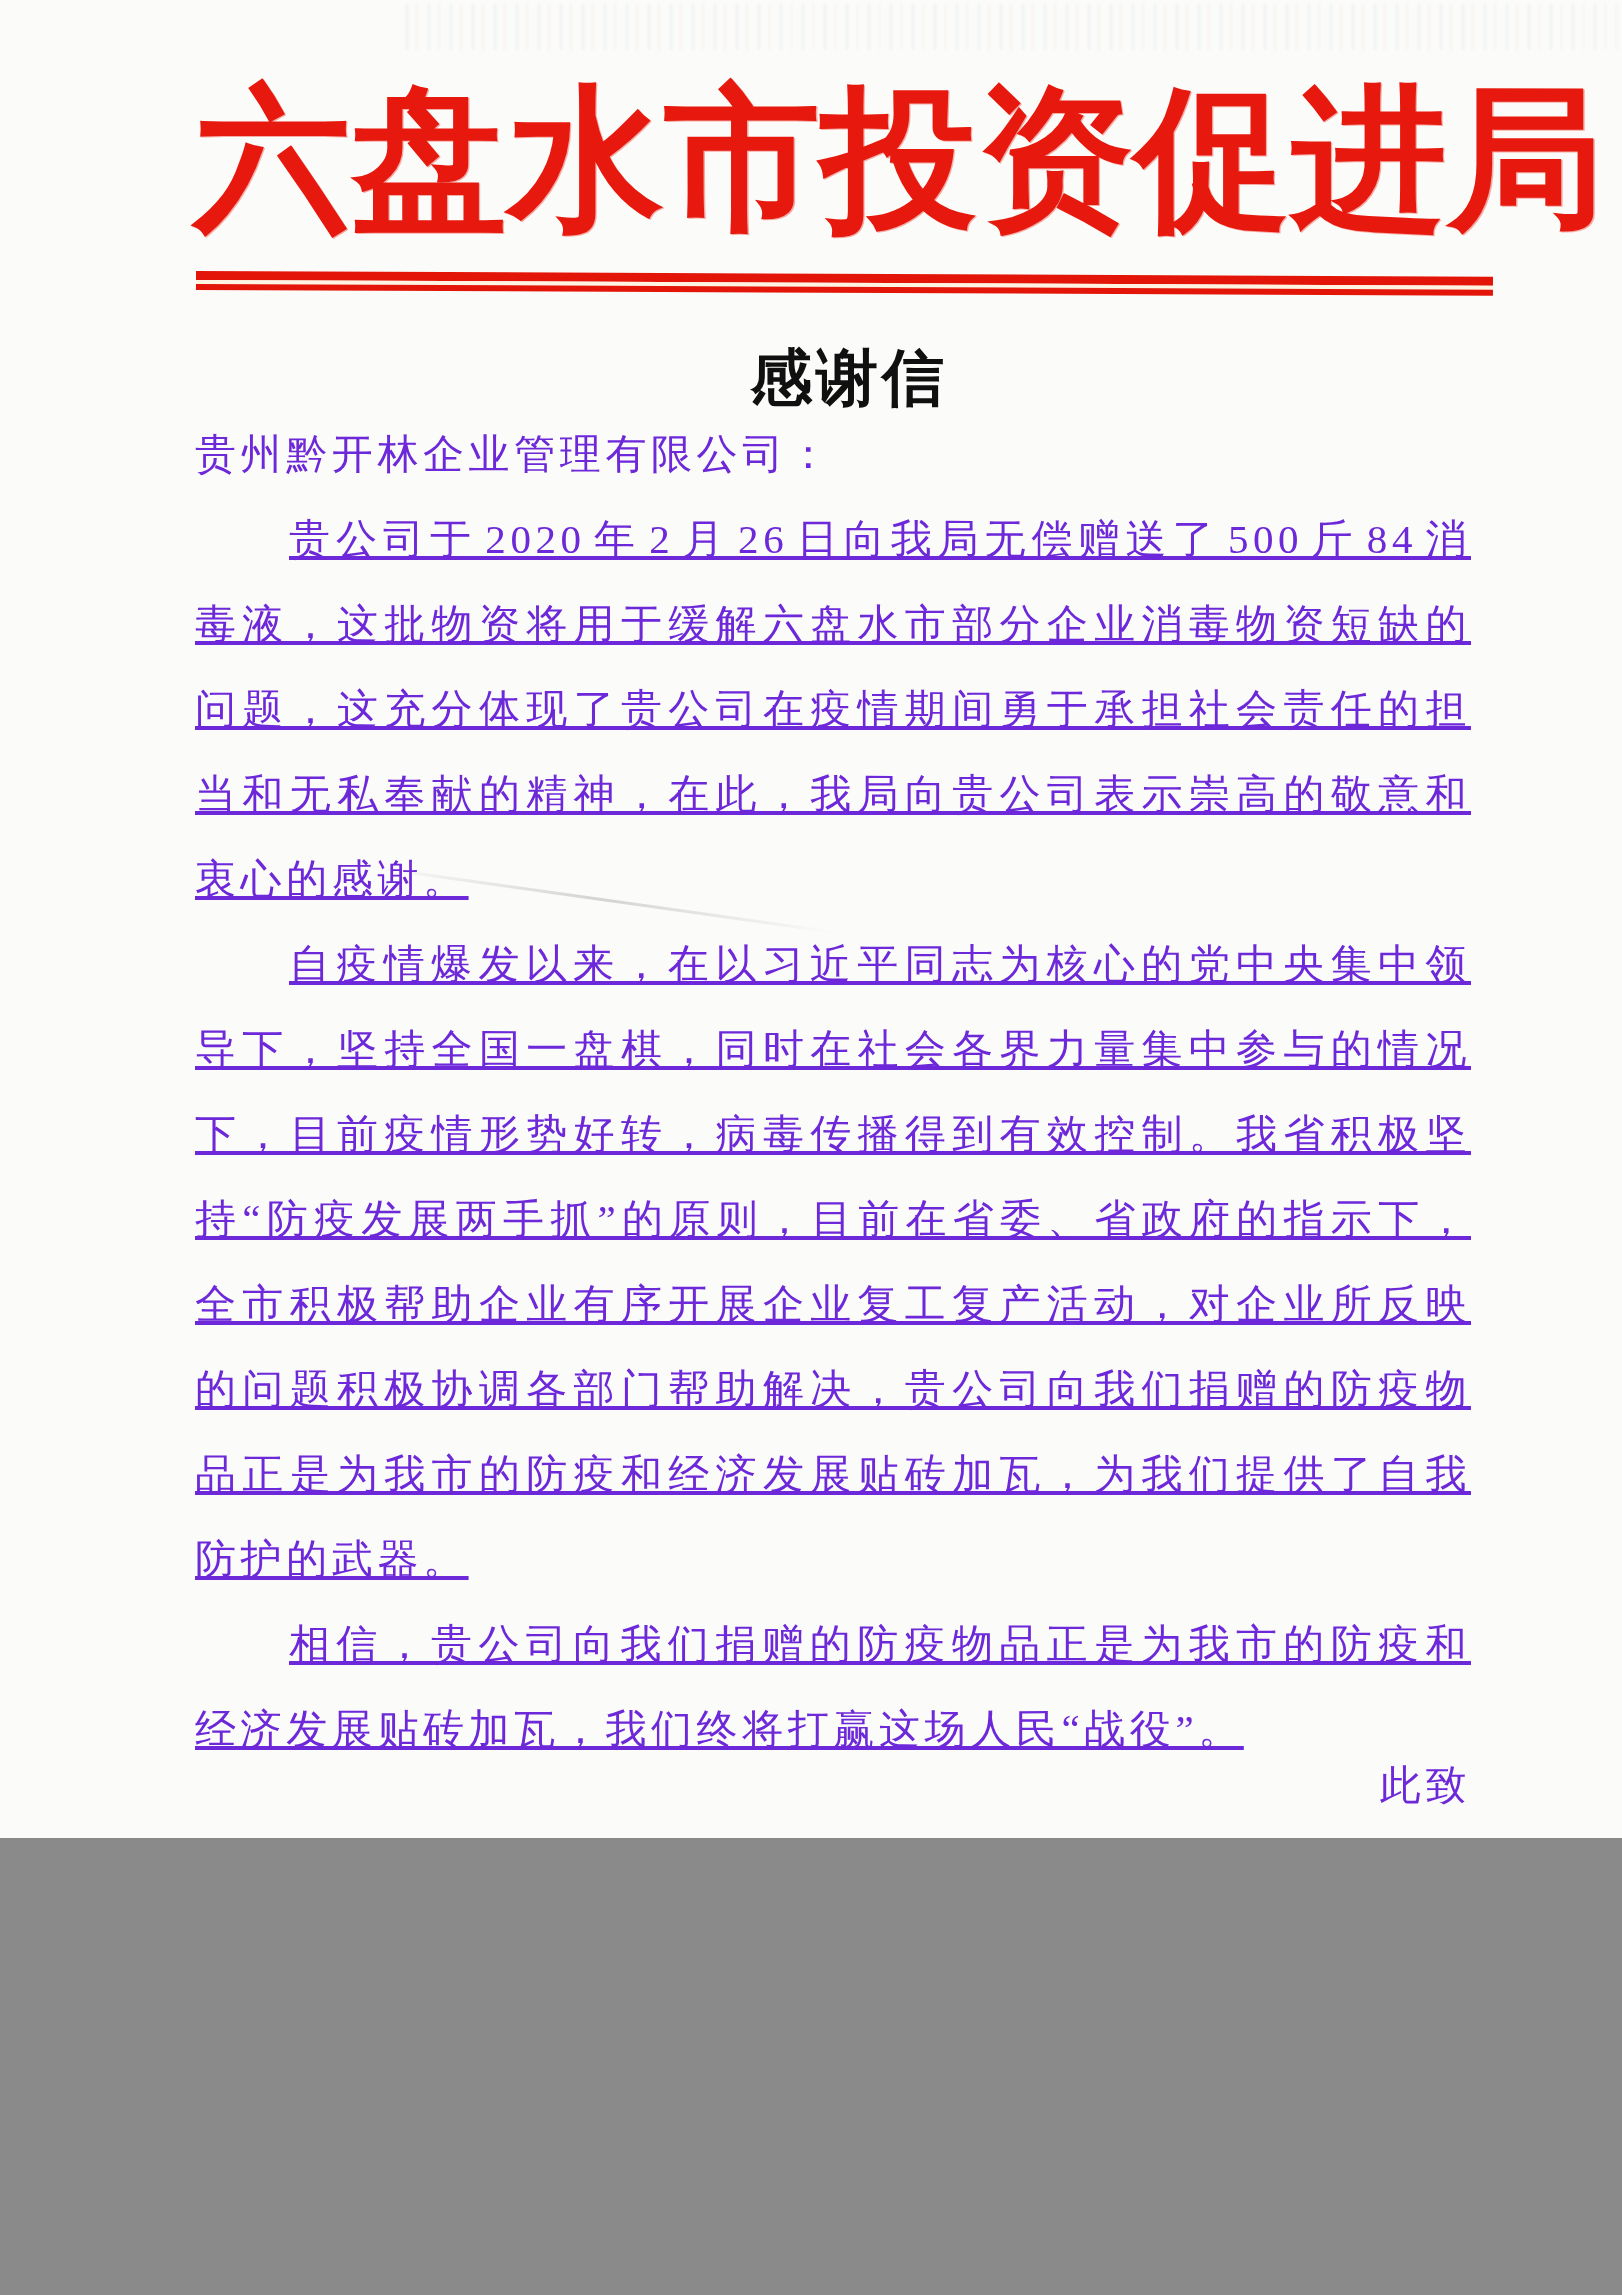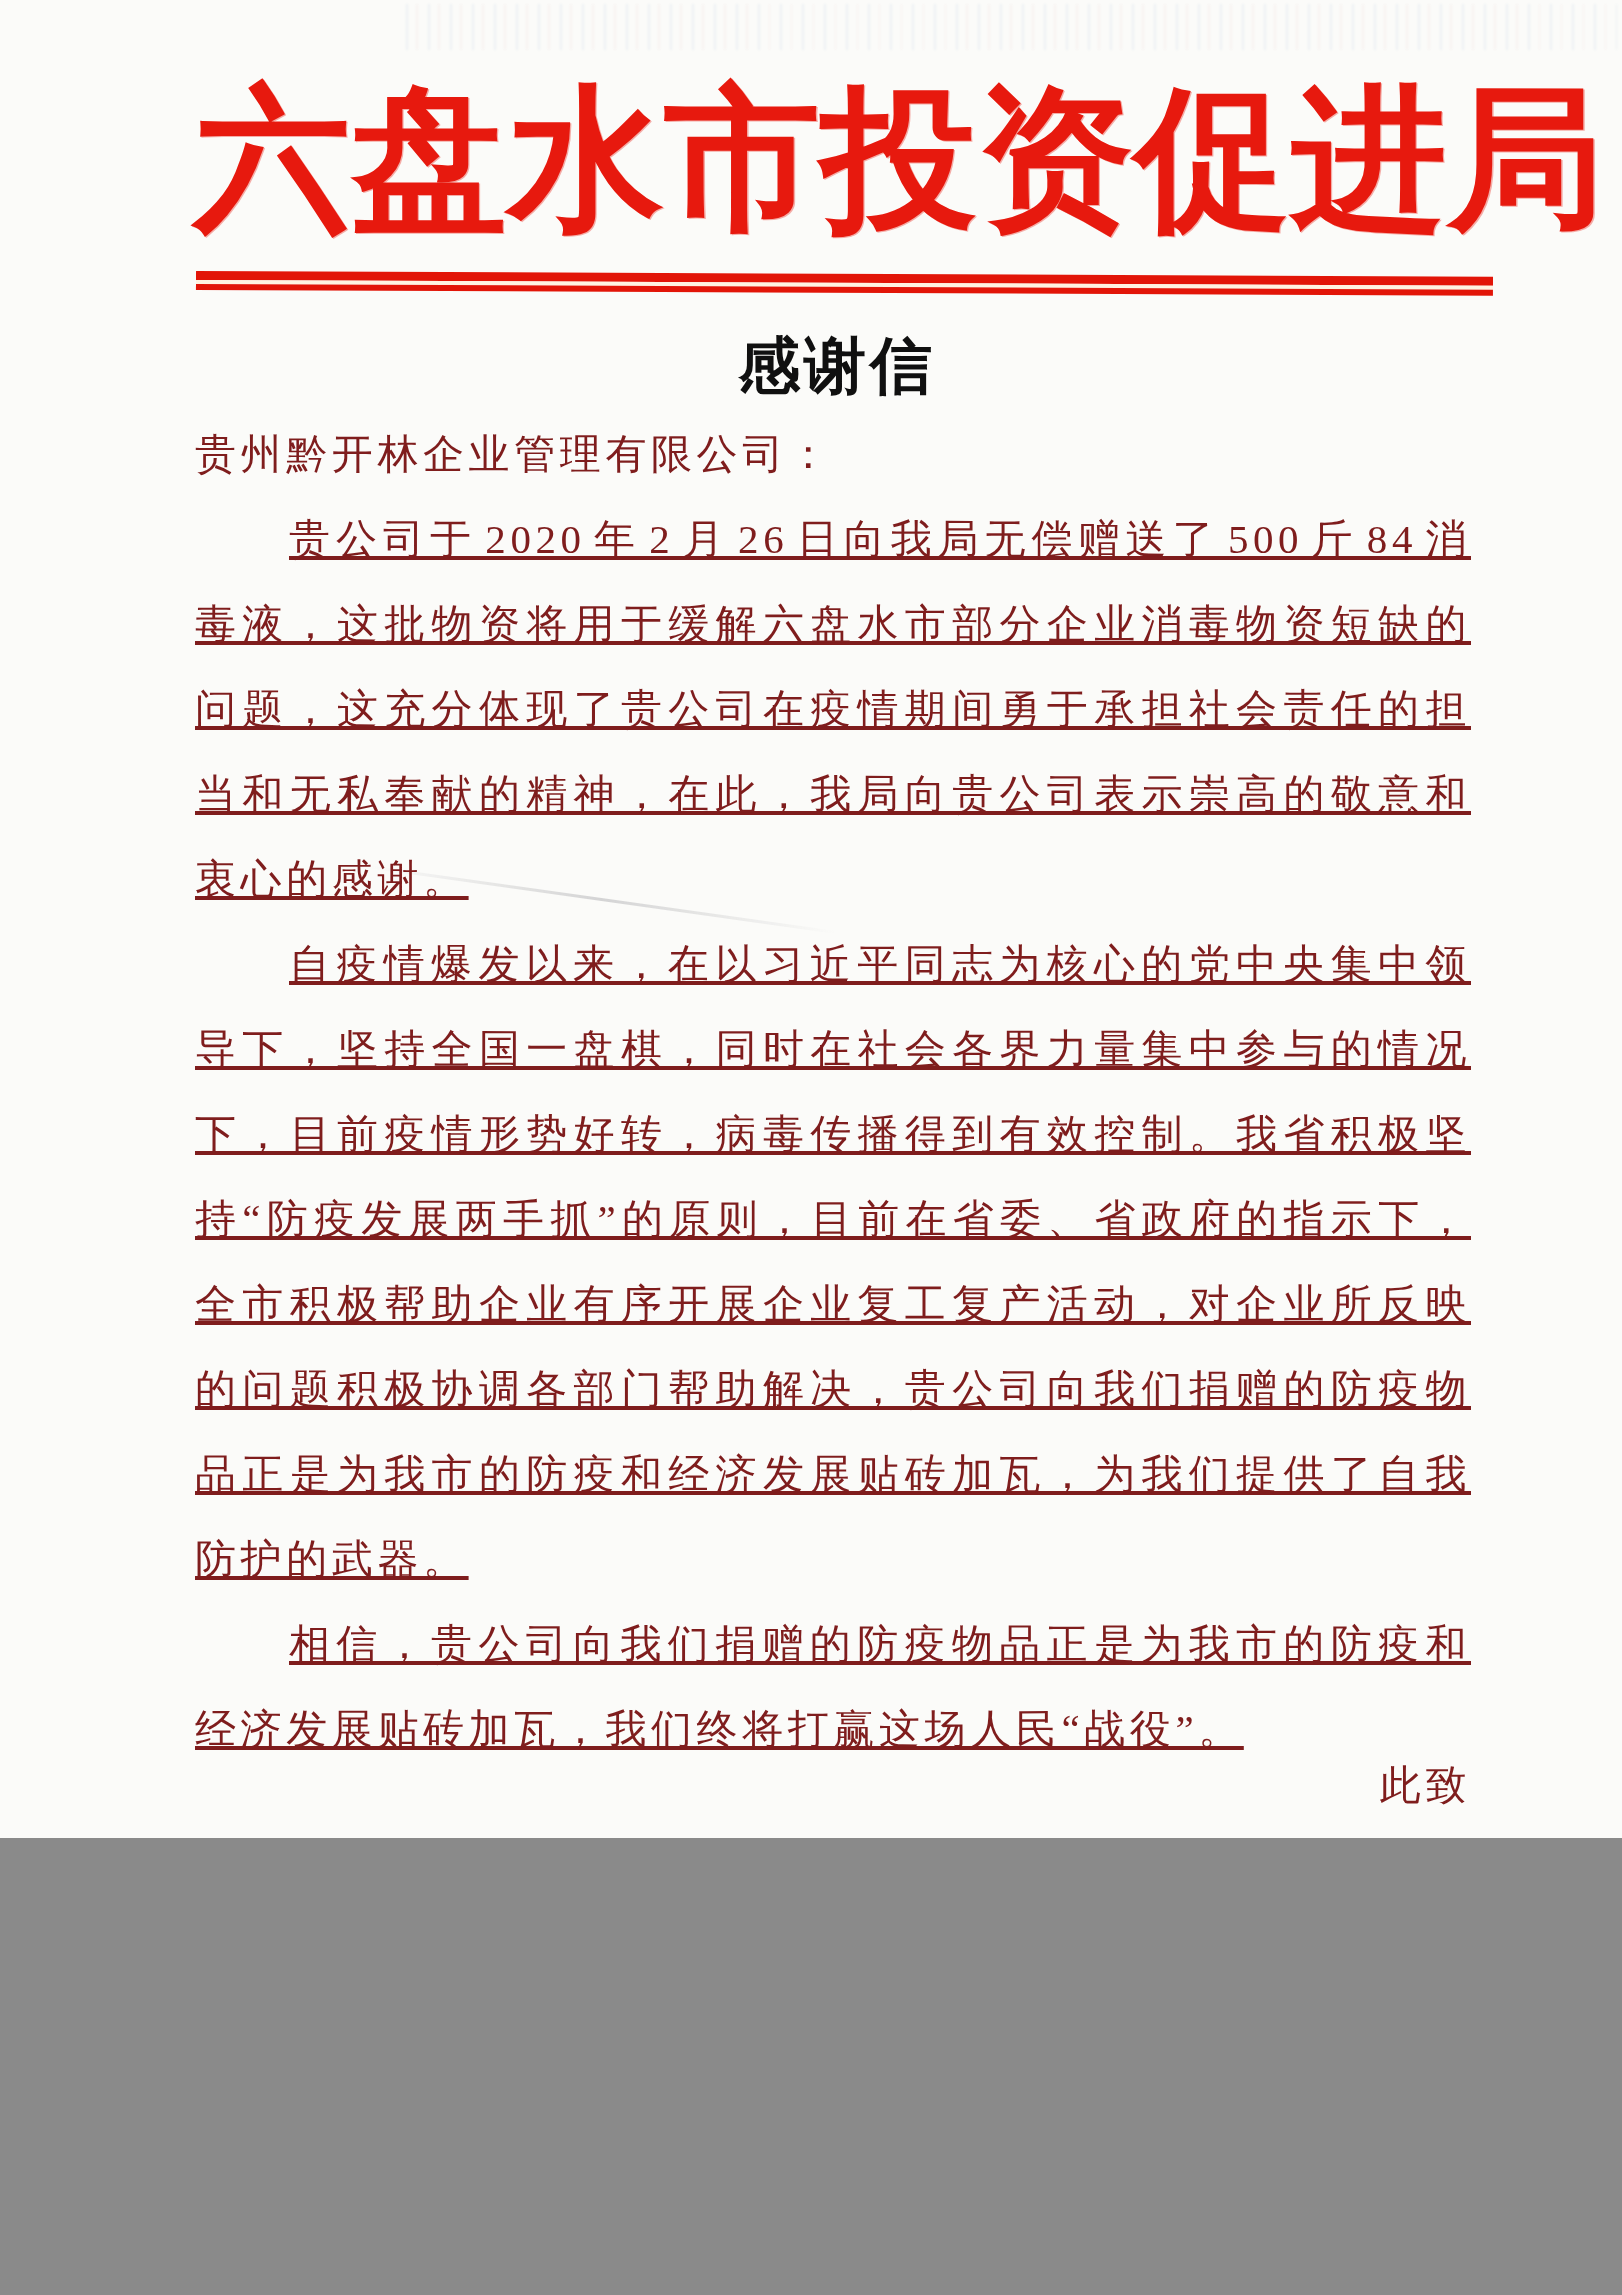--- a/index.html
+++ b/index.html
@@ -22,30 +22,30 @@
   }
   .rule{
     position:absolute;left:196px;top:271px;width:1297px;
     transform:rotate(0.25deg);transform-origin:left center;
   }
   .rule-top{height:9.2px;background:#e21508;}
   .rule-gap{height:3.9px;background:#fff3e2;}
   .rule-bottom{height:5.9px;background:#e21508;}
   
   .title{
-    position:absolute;left:195px;top:326px;width:1276px;margin:4px;
+    position:absolute;left:195px;top:326px;width:1276px;margin:16px;
     text-align:center;font-size:62px;line-height:72px;font-weight:bold;
     letter-spacing:3.9px;color:#101010;
   }
   
   .body{
     position:absolute;left:195px;top:412px;width:1276px;
     font-size:41px;line-height:85px;
     letter-spacing:4.6px;word-spacing:-7.9px;
-    text-align:justify;color:#7f1d1d;
+    text-align:justify;color:#6d28d9;
   }
   .salutation{text-align:left;}
   .paragraphs p{margin:0;text-indent:94px;text-decoration:underline;}
   .closing-respect{margin-top:-29.4px;text-indent:85px;text-align:right;}
   .closing-salute{text-indent:85px;text-align:left;}
   
   .sig{
     position:absolute;left:1016px;top:2021px;width:458px;
     font-size:44px;line-height:46px;letter-spacing:3.3px;white-space:nowrap;
     color:#141414;

